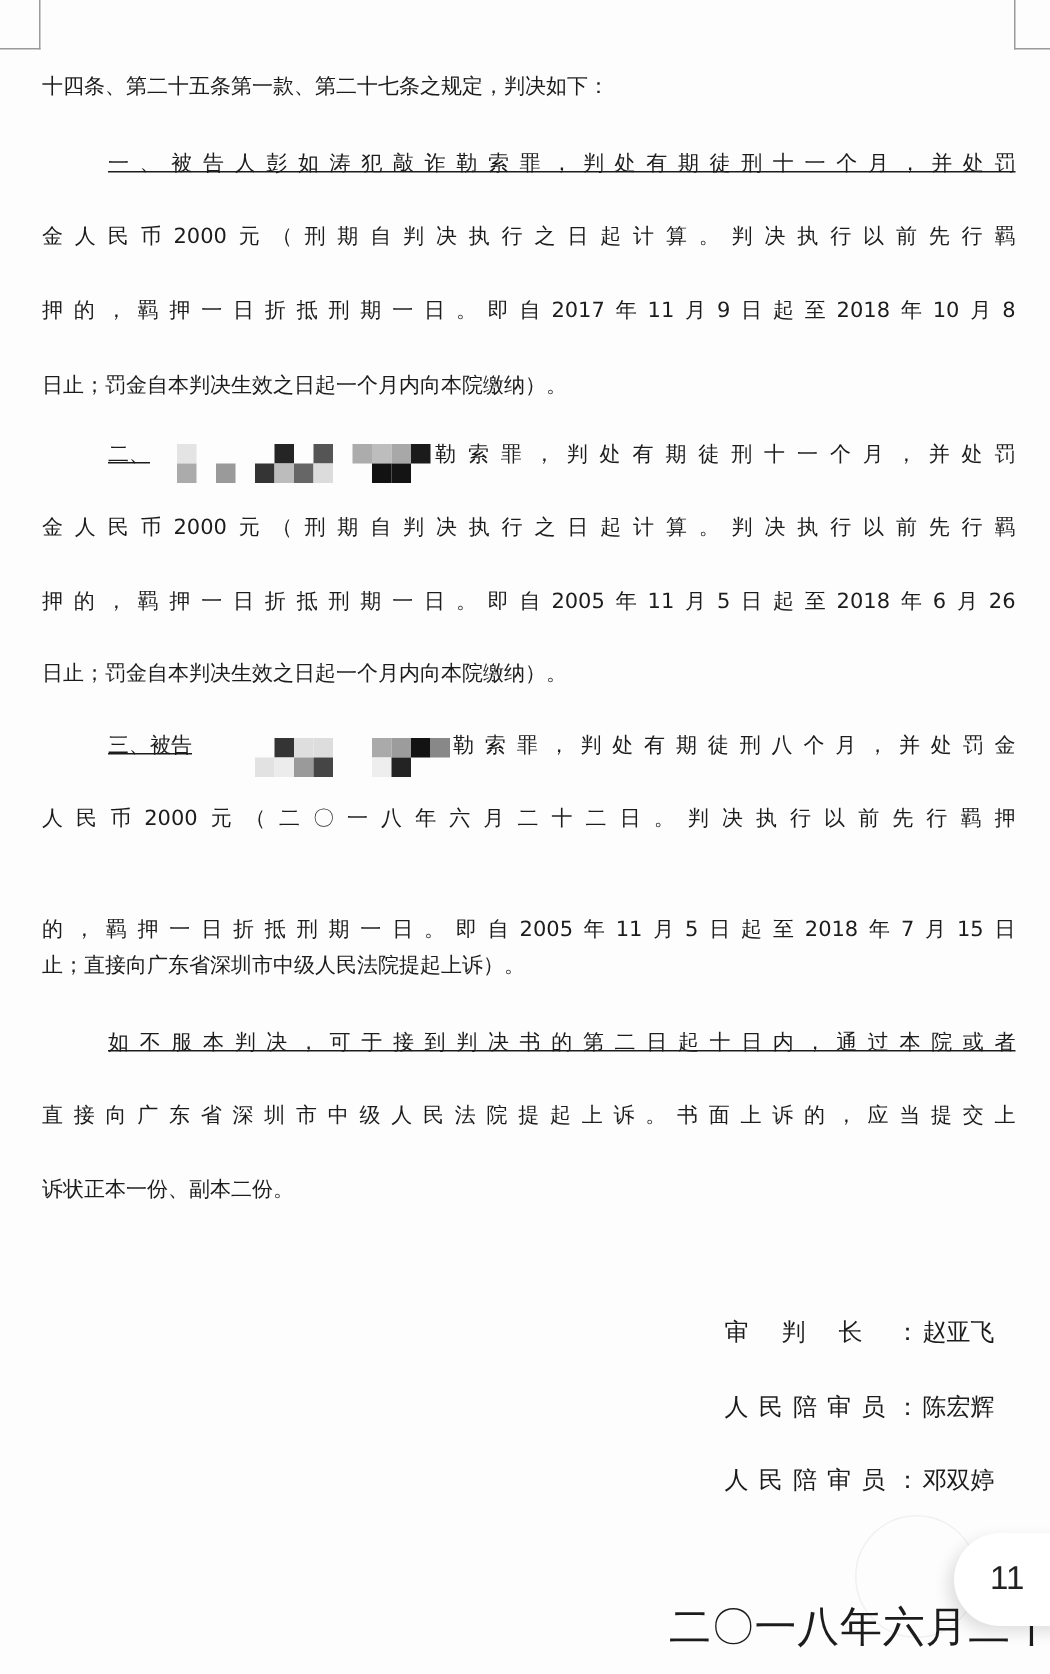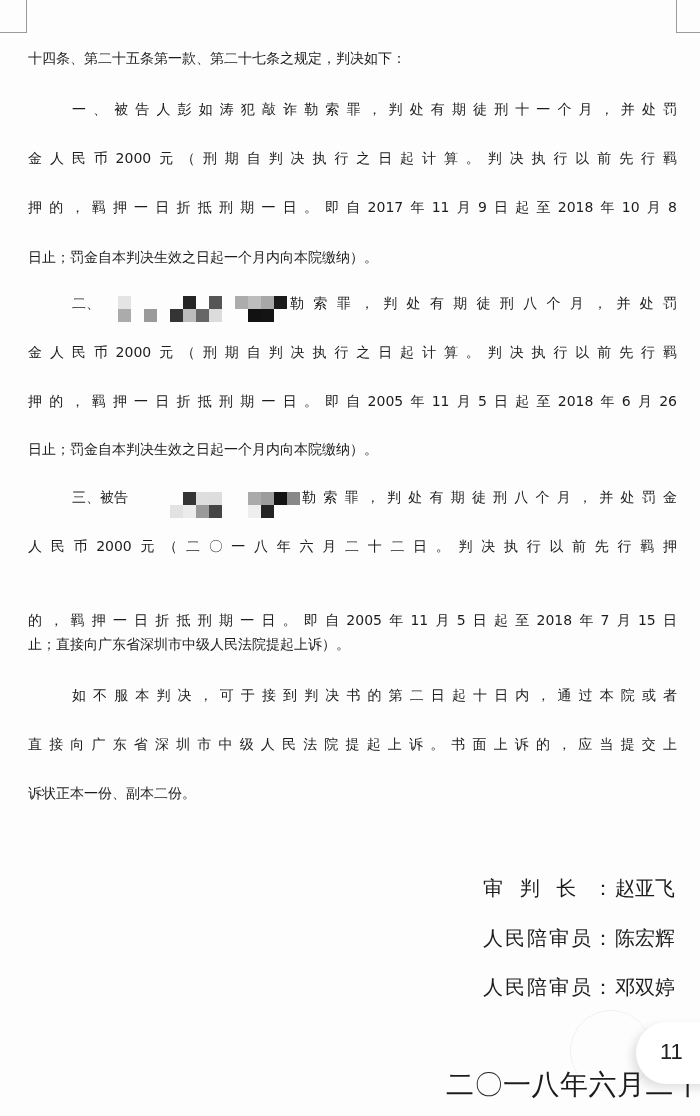--- a/index.html
+++ b/index.html
@@ -12,25 +12,25 @@
   .crop { position: absolute; border-color: #9a9a9a; border-style: solid; border-width: 0; }
   .crop-left  { left: 0; top: 0; width: 26px; height: 32px; border-right-width: 1px; border-bottom-width: 1px; }
   .crop-right { right: 0; top: 0; width: 23px; height: 32px; border-left-width: 1px; border-bottom-width: 1px; }
 
   .line {
     position: absolute; left: 28px; width: 649px;
     font-size: 14px; line-height: 26px; height: 26px;
     white-space: nowrap; overflow: visible;
     text-align: justify; text-align-last: justify;
   }
-  .line.indent { left: 72px; width: 605px; }
+  .line.indent { left: 72px; width: 605px; text-decoration: underline; }
   .line.short { text-align-last: left; }
   .tile { position: absolute; width: 13px; height: 13px; }
 
-  .sign-row { position: absolute; left: 483px; font-size: 20px; line-height: 26px; white-space: nowrap; }
+  .sign-row { position: absolute; left: 483px; font-size: 16px; line-height: 26px; white-space: nowrap; }
   .sign-label { display: inline-block; width: 130px; text-align-last: justify; text-align: justify; }
   .sign-name { display: inline-block; margin-left: 2px; }
 
   .date { position: absolute; left: 446px; top: 1072px; font-size: 28px; line-height: 26px; white-space: nowrap; letter-spacing: 0.5px; }
 
   .seal {
     position: absolute; left: 570px; top: 1010px; width: 80px; height: 80px;
     border-radius: 50%; border: 1px solid rgba(0,0,0,0.05);
   }
   .page-pill {
@@ -52,21 +52,21 @@
 <div>
   <div class="line short" style="top:45px">十四条、第二十五条第一款、第二十七条之规定，判决如下：</div>
 
   <div class="line indent" style="top:96px">一、被告人彭如涛犯敲诈勒索罪，判处有期徒刑十一个月，并处罚</div>
   <div class="line" style="top:145px">金人民币2000元（刑期自判决执行之日起计算。判决执行以前先行羁</div>
   <div class="line" style="top:194px">押的，羁押一日折抵刑期一日。即自2017年11月9日起至2018年10月8</div>
   <div class="line short" style="top:244px">日止；罚金自本判决生效之日起一个月内向本院缴纳）。</div>
 
   <div class="line indent short" style="top:290px;width:60px">二、</div>
   <div id="mosaic2"></div>
-  <div class="line" style="top:290px;left:290px;width:387px">勒索罪，判处有期徒刑八个月，并处罚</div>
+  <div class="line" style="top:290px;left:290px;width:387px">勒索罪，判处有期徒刑十一个月，并处罚</div>
   <div class="line" style="top:339px">金人民币2000元（刑期自判决执行之日起计算。判决执行以前先行羁</div>
   <div class="line" style="top:388px">押的，羁押一日折抵刑期一日。即自2005年11月5日起至2018年6月26</div>
   <div class="line short" style="top:436px">日止；罚金自本判决生效之日起一个月内向本院缴纳）。</div>
 
   <div class="line indent short" style="top:484px;width:100px">三、被告</div>
   <div id="mosaic3"></div>
   <div class="line" style="top:484px;left:302px;width:375px">勒索罪，判处有期徒刑八个月，并处罚金</div>
   <div class="line" style="top:533px">人民币2000元（二〇一八年六月二十二日。判决执行以前先行羁押</div>
   <div class="line" style="top:607px">的，羁押一日折抵刑期一日。即自2005年11月5日起至2018年7月15日</div>
   <div class="line short" style="top:631px">止；直接向广东省深圳市中级人民法院提起上诉）。</div>

